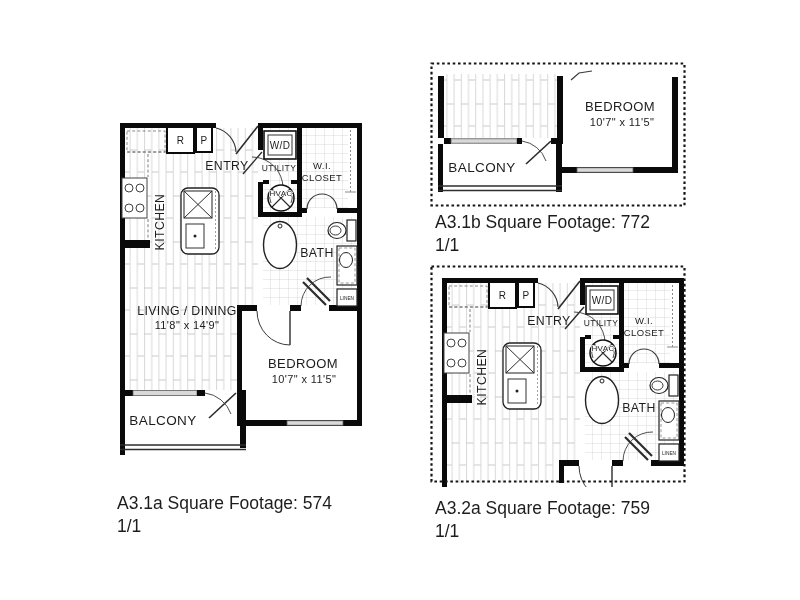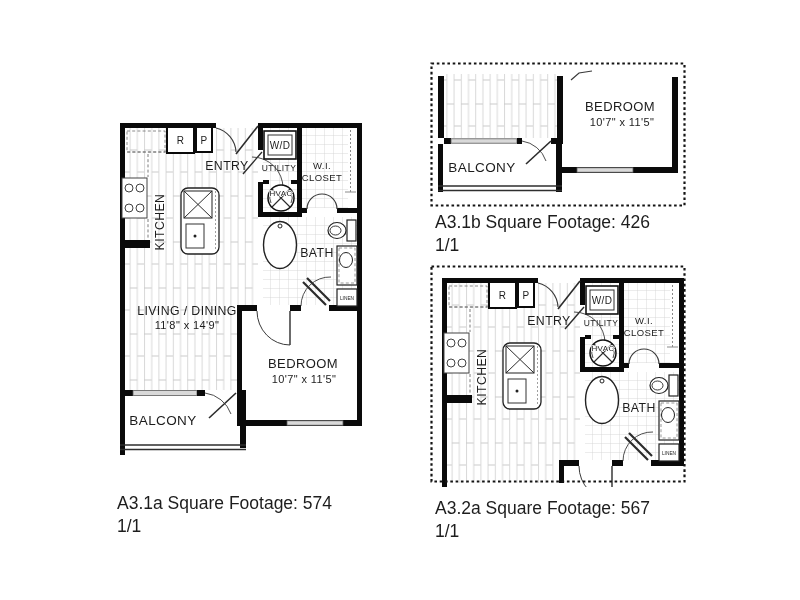--- a/index.html
+++ b/index.html
@@ -193,19 +193,19 @@
   <text class="t12" x="639" y="412" text-anchor="middle">BATH</text>
   <text class="t48" x="669" y="454.5" text-anchor="middle">LINEN</text>
   <text class="t12" x="486" y="377" text-anchor="middle" transform="rotate(-90 486 377)">KITCHEN</text>
 </svg>
 
 <div class="caption" style="left:117px;top:492px;">
   <div>A3.1a Square Footage: 574</div>
   <div>1/1</div>
 </div>
 <div class="caption" style="left:435px;top:211px;">
-  <div>A3.1b Square Footage: 426</div>
+  <div>A3.1b Square Footage: 772</div>
   <div>1/1</div>
 </div>
 <div class="caption" style="left:435px;top:497px;">
-  <div>A3.2a Square Footage: 567</div>
+  <div>A3.2a Square Footage: 759</div>
   <div>1/1</div>
 </div>
 
 </body></html>

